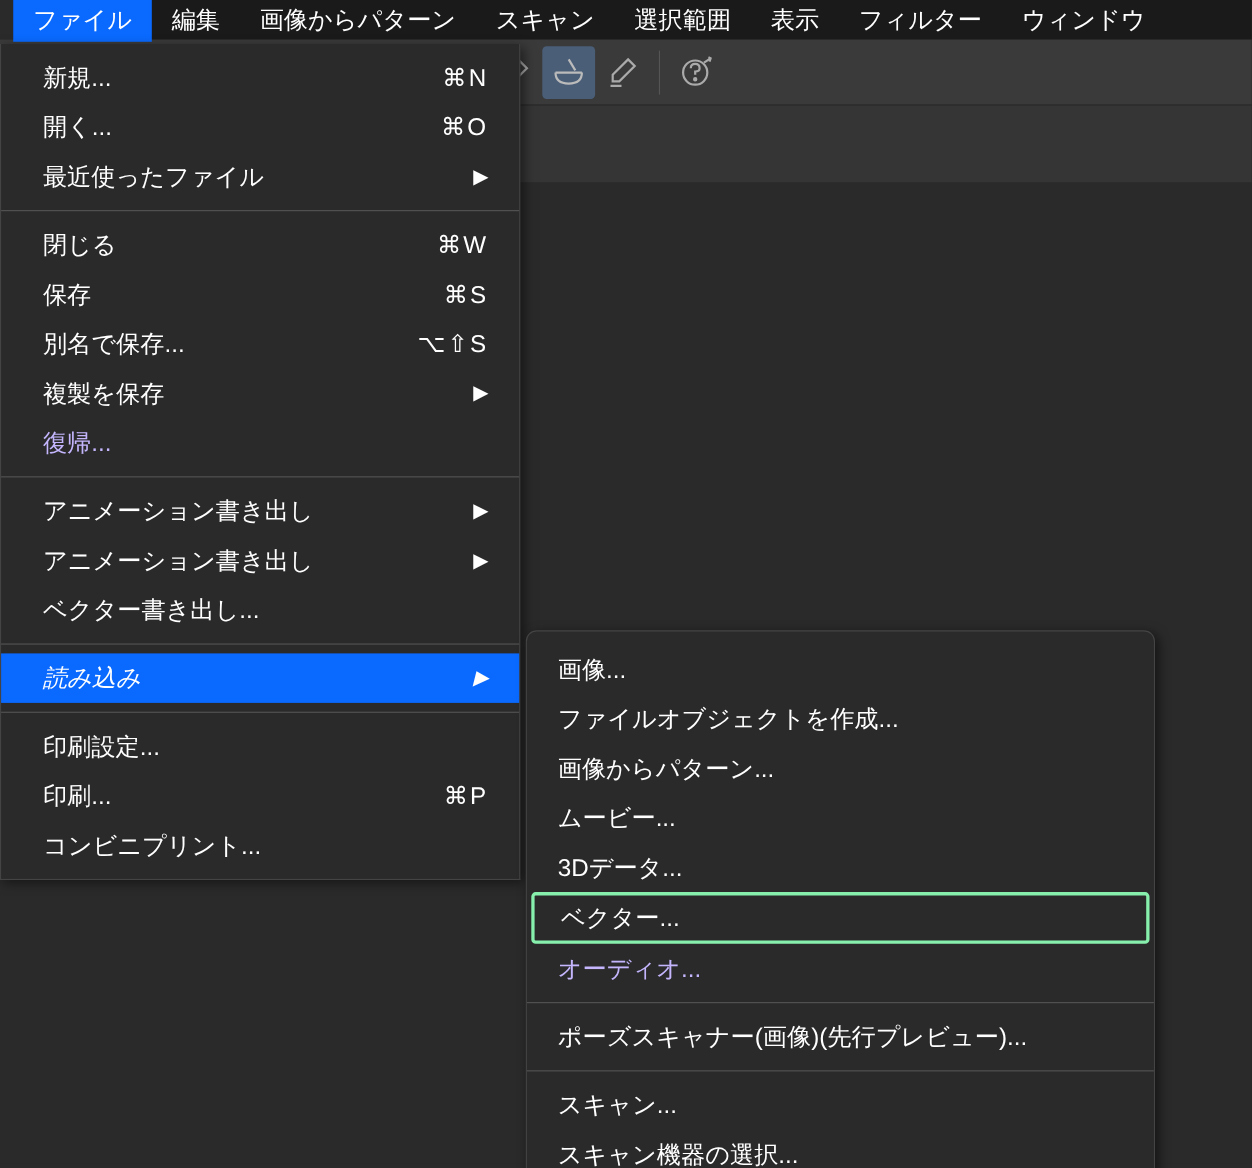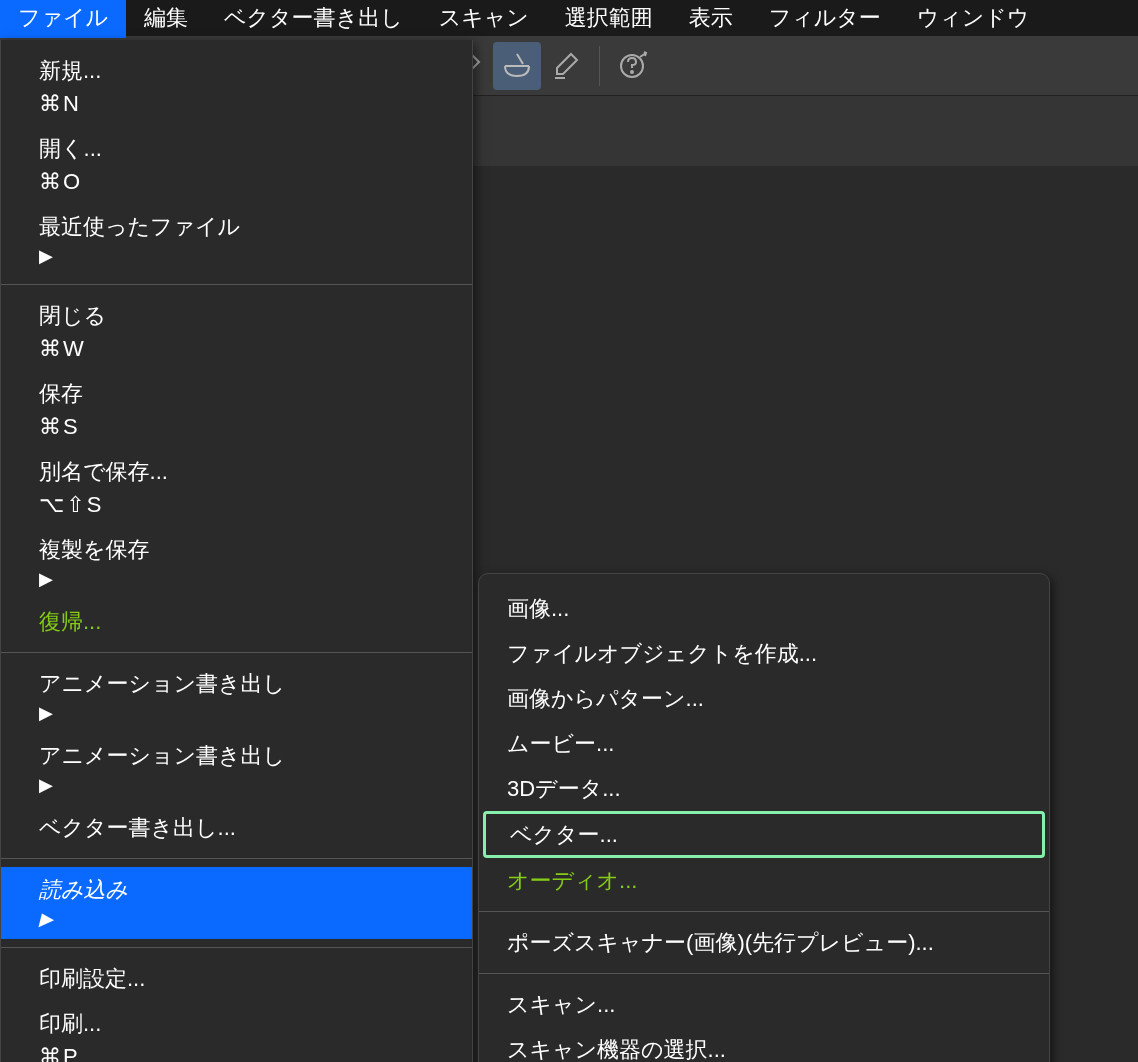--- a/index.html
+++ b/index.html
@@ -17,20 +17,21 @@
       overflow: hidden;
       position: relative;
     }
     
     .menubar {
       display: flex;
       height: 36px;
       background: #1a1a1a;
       align-items: center;
       font-size: 22px;
+      margin-left: 12px;
     }
     
     .menubar-item {
       padding: 0 18px;
       height: 40px;
       display: flex;
       align-items: center;
       cursor: pointer;
     }
     
@@ -96,35 +97,34 @@
     
     .menu-divider {
       height: 1px;
       background: #555;
       margin: 0;
     }
     
     .menu-item {
       display: flex;
       justify-content: space-between;
-      align-items: flex-start;
+      align-items: center;
       padding: 6px 28px 6px 38px;
       font-size: 22px;
       line-height: 1.5;
       cursor: pointer;
-      flex-direction: column;
     }
     
     .menu-item.highlighted {
       background: #0a6aff;
       font-style: italic;
     }
     
     .menu-item.disabled {
-      color: #84cc16;
+      color: #c4b5fd;
     }
     
     .menu-shortcut {
       font-size: 22px;
       color: #fff;
       letter-spacing: 2px;
     }
     
     .submenu-arrow {
       font-size: 18px;
@@ -167,21 +167,21 @@
 <body>
 
 <div class="menubar">
   <div class="menubar-item active">
       <span>ファイル</span>
     </div>
   <div class="menubar-item">
       <span>編集</span>
     </div>
   <div class="menubar-item">
-      <span>ベクター書き出し</span>
+      <span>画像からパターン</span>
     </div>
   <div class="menubar-item">
       <span>スキャン</span>
     </div>
   <div class="menubar-item">
       <span>選択範囲</span>
     </div>
   <div class="menubar-item">
       <span>表示</span>
     </div>
@@ -289,20 +289,23 @@
   </div>
   <div class="menu-divider"></div>
   <div class="menu-section">
     <div class="menu-item">
       <span>印刷設定...</span>
     </div>
     <div class="menu-item">
       <span>印刷...</span>
       <span class="menu-shortcut">⌘P</span>
     </div>
+    <div class="menu-item">
+      <span>コンビニプリント...</span>
+    </div>
   </div>
 </div>
 
 <div class="submenu">
   <div class="menu-section">
     <div class="menu-item">
       <span>画像...</span>
     </div>
     <div class="menu-item">
       <span>ファイルオブジェクトを作成...</span>

